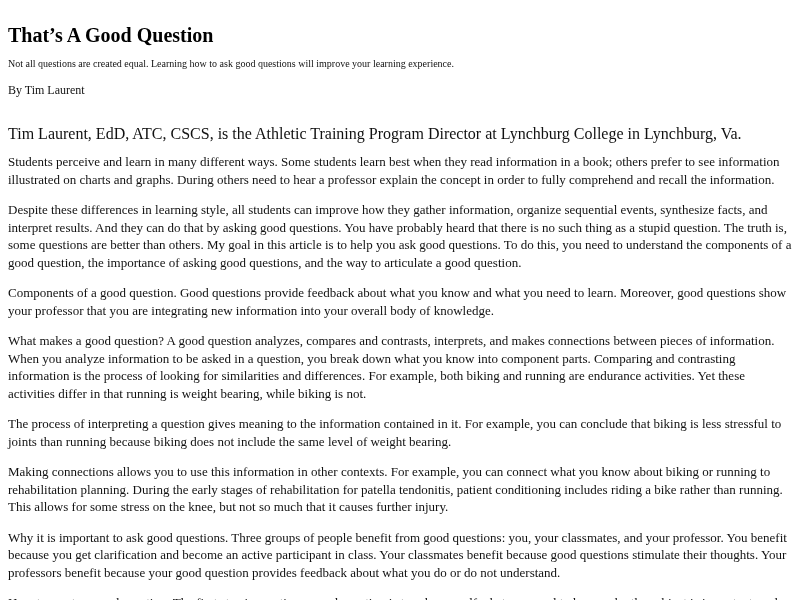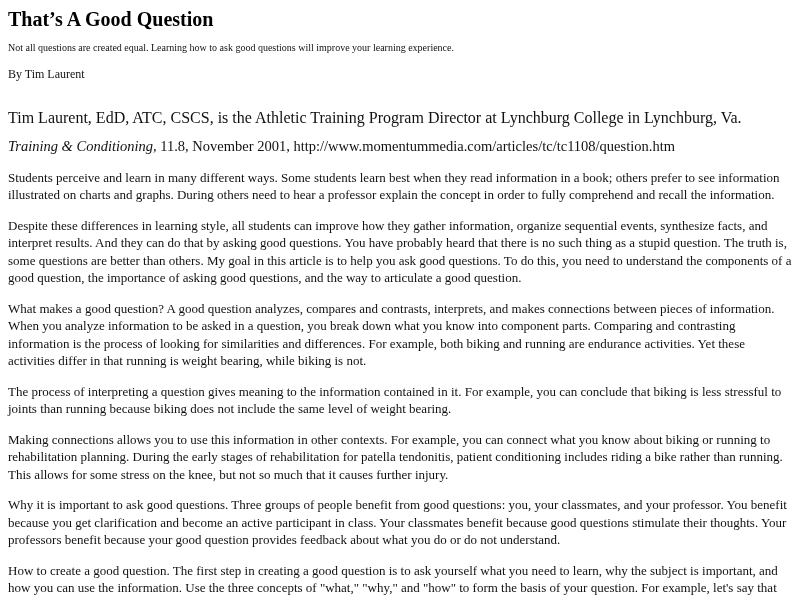--- a/index.html
+++ b/index.html
@@ -14,21 +14,21 @@
     font-family: "Liberation Serif", "DejaVu Serif", serif;
     color: #111111;
   }
   .page {
     padding: 8px 8px 0 8px;
   }
   h1.title {
     font-size: 20px;
     font-weight: bold;
     line-height: 1.1;
-    margin: 0 0 11px 0;
+    margin: 16px 0 11px 0;
     color: #000000;
   }
   p { margin: 0; }
   .subtitle {
     font-size: 10px;
     line-height: 1.35;
     margin: 0 0 11px 0;
   }
   .byline {
     font-size: 12px;
@@ -59,22 +59,22 @@
 
 <article class="page">
   <h1 class="title">That’s A Good Question</h1>
 
   <p class="subtitle">Not all questions are created equal. Learning how to ask good questions will improve your learning experience.</p>
 
   <p class="byline">By Tim Laurent</p>
 
   <p class="bio">Tim Laurent, EdD, ATC, CSCS, is the Athletic Training Program Director at Lynchburg College in Lynchburg, Va.</p>
 
-  <p class="citation"><em>Training &amp; Conditioning,</em><span> 11.8, November 2001, http://www.momentummedia.com/articles/tc/tc1108/question.htm</span></p>
 
   <p class="body-para">Students perceive and learn in many different ways. Some students learn best when they read information in a book; others prefer to see information illustrated on charts and graphs. During others need to hear a professor explain the concept in order to fully comprehend and recall the information.</p>
   <p class="body-para">Despite these differences in learning style, all students can improve how they gather information, organize sequential events, synthesize facts, and interpret results. And they can do that by asking good questions. You have probably heard that there is no such thing as a stupid question. The truth is, some questions are better than others. My goal in this article is to help you ask good questions. To do this, you need to understand the components of a good question, the importance of asking good questions, and the way to articulate a good question.</p>
+  <p class="body-para">Components of a good question. Good questions provide feedback about what you know and what you need to learn. Moreover, good questions show your professor that you are integrating new information into your overall body of knowledge.</p>
   <p class="body-para">What makes a good question? A good question analyzes, compares and contrasts, interprets, and makes connections between pieces of information. When you analyze information to be asked in a question, you break down what you know into component parts. Comparing and contrasting information is the process of looking for similarities and differences. For example, both biking and running are endurance activities. Yet these activities differ in that running is weight bearing, while biking is not.</p>
   <p class="body-para">The process of interpreting a question gives meaning to the information contained in it. For example, you can conclude that biking is less stressful to joints than running because biking does not include the same level of weight bearing.</p>
   <p class="body-para">Making connections allows you to use this information in other contexts. For example, you can connect what you know about biking or running to rehabilitation planning. During the early stages of rehabilitation for patella tendonitis, patient conditioning includes riding a bike rather than running. This allows for some stress on the knee, but not so much that it causes further injury.</p>
   <p class="body-para">Why it is important to ask good questions. Three groups of people benefit from good questions: you, your classmates, and your professor. You benefit because you get clarification and become an active participant in class. Your classmates benefit because good questions stimulate their thoughts. Your professors benefit because your good question provides feedback about what you do or do not understand.</p>
   <p class="body-para">How to create a good question. The first step in creating a good question is to ask yourself what you need to learn, why the subject is important, and how you can use the information. Use the three concepts of "what," "why," and "how" to form the basis of your question. For example, let's say that your professor</p>
 </article>
 
 </body></html>

